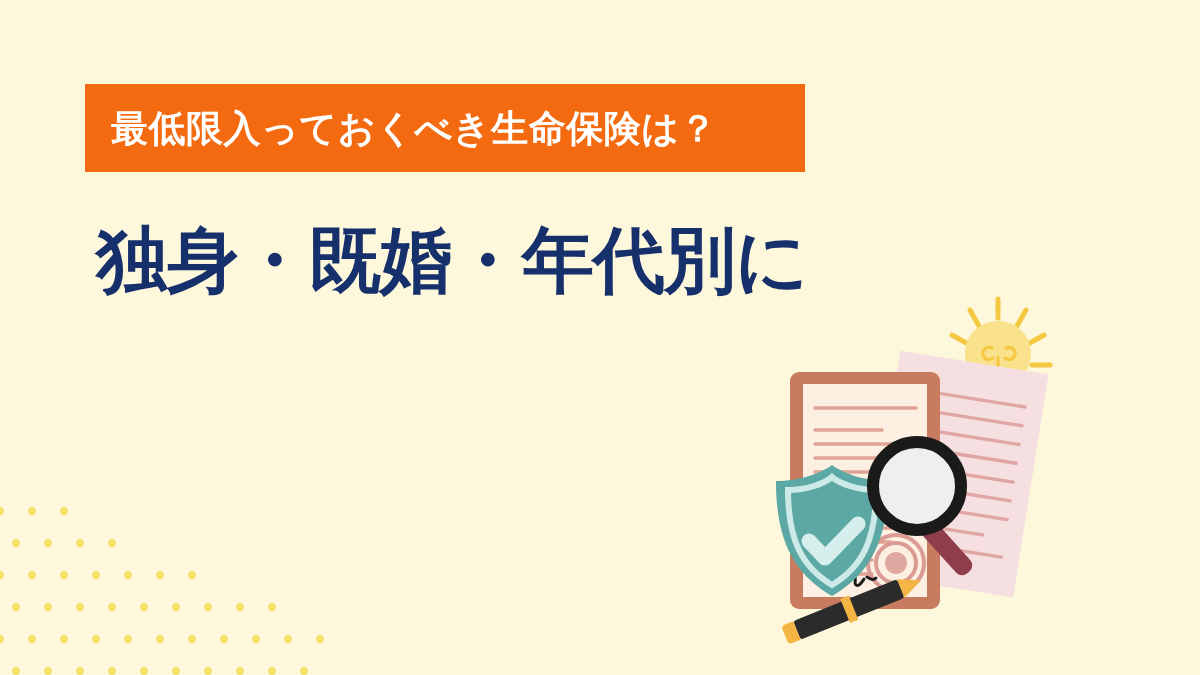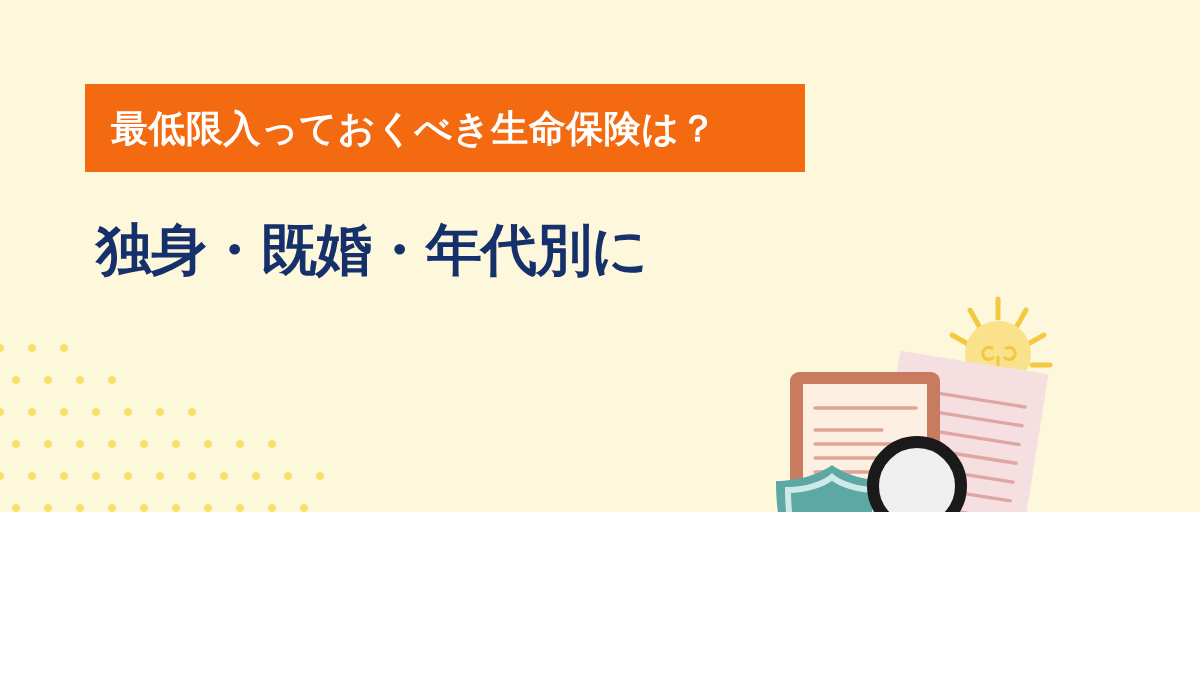--- a/index.html
+++ b/index.html
@@ -3,21 +3,21 @@
 <meta charset="utf-8">
 <style>
   html, body {
     margin: 0;
     padding: 0;
     background: #ffffff;
   }
   #canvas {
     position: relative;
     width: 1200px;
-    height: 512px;
+    height: 675px;
     background: #FDF8DC;
     overflow: hidden;
     font-family: "Liberation Sans", "DejaVu Sans", sans-serif;
   }
 
   
   #dot-pattern {
     position: absolute;
     left: 0;
     bottom: 0;
@@ -49,21 +49,21 @@
 
   
   #headline {
     position: absolute;
     left: 96px;
     top: 212px;
     width: 780px;
   }
   .headline-line {
     color: #16306B;
-    font-size: 56px;
+    font-size: 72px;
     font-weight: bold;
     line-height: 1.36;
     letter-spacing: -1px;
     white-space: nowrap;
   }
 
   
   #illustration {
     position: absolute;
     left: 720px;

